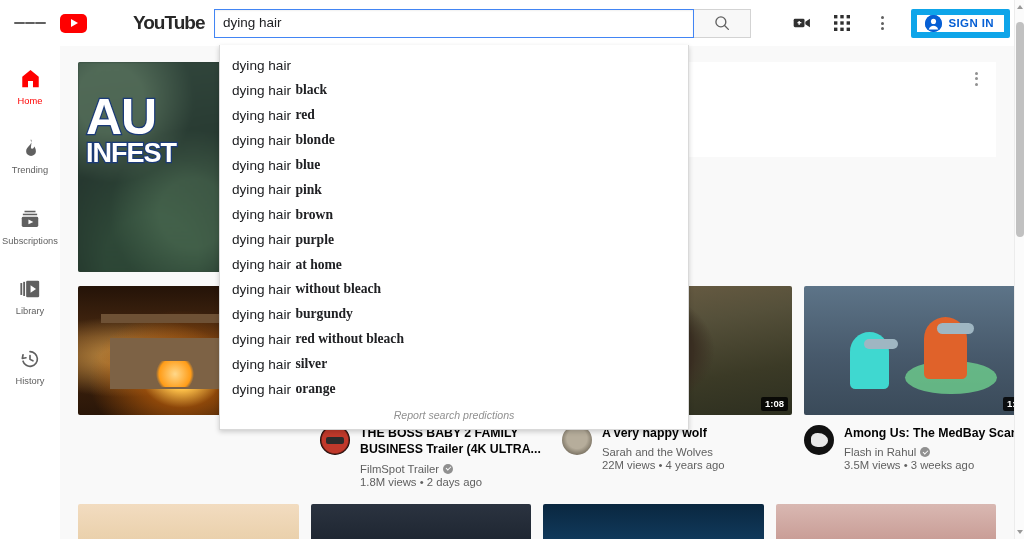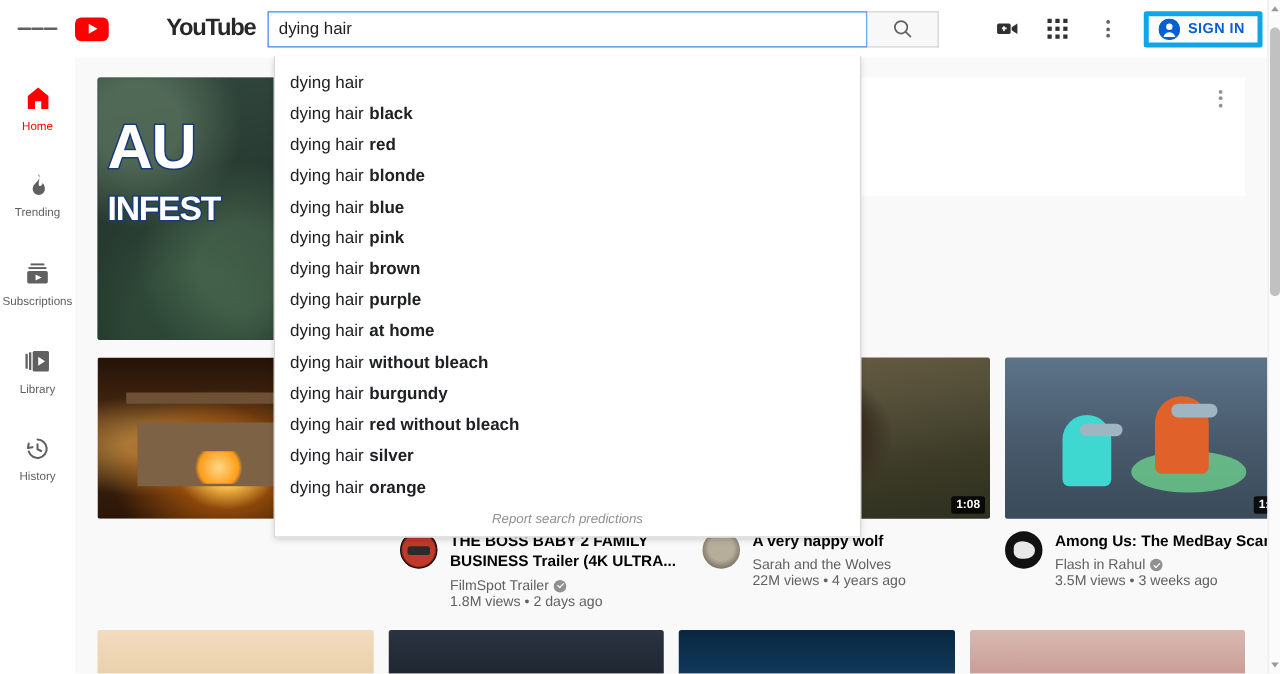--- a/index.html
+++ b/index.html
@@ -39,21 +39,21 @@
     box-shadow: inset 0 1px 2px rgba(0,0,0,0.06);
   }
   .search-text { font-size: 13.5px; color: #202124; line-height: 1; }
   .search-btn {
     width: 57px; height: 29px; border: 1px solid #d3d3d3; border-left: none;
     background: #f8f8f8; display: flex; align-items: center; justify-content: center; cursor: pointer;
   }
   .mh-right { display: flex; align-items: center; padding-right: 14px; gap: 6px; }
   .icon-btn { width: 34px; height: 34px; display:flex; align-items:center; justify-content:center; cursor:pointer; }
   .signin-btn {
-    height: 29px; border: 4px solid #0ea5e9; border-radius: 2px;
+    height: 29px; border: 6px solid #0ea5e9; border-radius: 2px;
     display: flex; align-items: center; gap: 6px; padding: 0 10px 0 8px; cursor: pointer; background:#fff;
     margin-left: 6px;
   }
   .signin-label { font-size: 11.5px; font-weight: 600; color: #065fd4; letter-spacing: .4px; }
   .avatar-circle { width:17px; height:17px; border-radius:50%; background:#065fd4; display:flex;align-items:center;justify-content:center;}
 
   .dots-v { display:flex; flex-direction:column; gap:2.4px; align-items:center;}
   .dots-v b { width:3px;height:3px;border-radius:50%;background:#606060; display:block;}
 
   
@@ -84,21 +84,21 @@
         radial-gradient(circle at 78% 72%, rgba(90,125,95,.45) 0 18%, transparent 44%),
         radial-gradient(circle at 50% 95%, rgba(60,95,70,.5) 0 22%, transparent 50%),
         linear-gradient(170deg,#32473d,#1b2a23);
       filter: blur(1px);}
   .promo-big .hl1, .promo-big .hl2 {
     position:absolute; left: 8px; color:#fff; font-weight:bold;
     -webkit-text-stroke: 2.5px #1a3a78; paint-order: stroke fill;
     letter-spacing:-1px; line-height:1;
   }
   .promo-big .hl1 { top: 30px; font-size: 50px; }
-  .promo-big .hl2 { top: 92px; font-size: 27px; }
+  .promo-big .hl2 { top: 78px; font-size: 27px; }
 
   .ad-panel { flex:1; display:flex; flex-direction:column; }
   .ad-top { display:flex; background:#fff; height: 95px; }
   .ad-logo { width: 84px; display:flex; align-items:center; justify-content:center; background:#fff; }
   .geico-g { font-size: 62px; font-weight: bold; color:#1b4e9b; font-family:"Liberation Sans",sans-serif; line-height:1; margin-top:-4px;}
   .ad-info { flex:1; padding: 10px 0 0 0; }
   .ad-title { font-size: 12.3px; font-weight: bold; color:#030303; }
   .ad-sub { display:flex; align-items:center; gap:6px; margin-top: 6px; }
   .ad-badge { background:#fcbc04; color:#000; font-size:9px; font-weight:bold; padding:1px 4px; border-radius:2px; line-height:1.2;}
   .ad-advertiser { font-size: 11.5px; color:#606060; }
@@ -175,21 +175,21 @@
     position: absolute; left: 219px; top: 45px; width: 470px;
     background: #fff; border: 1px solid #d9d9d9; border-top: none;
     box-shadow: 0 2px 5px rgba(0,0,0,0.18);
     z-index: 80; padding: 8px 0 0 0;
   }
   .sug-list { padding-bottom: 2px; }
   .sug-item {
     height: 24.9px; display: flex; align-items: center; padding: 0 12px;
     font-size: 13.6px; color: #202124; cursor: pointer; white-space: nowrap;
   }
-  .sug-item b { font-weight: bold; margin-left: 4.5px; }
+  .sug-item b { font-weight: bold; margin-left: 4.5px; font-family: Liberation Serif, serif; }
   .sug-foot {
     display:flex; justify-content:center; padding: 6px 10px 8px 10px;
   }
   .sug-report { font-size: 10.6px; color:#909090; font-style: italic; cursor:pointer; }
 
   
   .scrollbar { position:absolute; top:0; right:0; width:10px; height:539px; background:#fbfbfb; border-left:1px solid #ececec; z-index:70;}
   .scroll-thumb { position:absolute; top:22px; left:1px; width:8px; height:215px; background:#c1c1c1; border-radius:4px; cursor:pointer;}
   .scroll-arrow { position:absolute; left:0; width:10px; height:12px; display:flex;align-items:center;justify-content:center;cursor:pointer;}
   .scroll-arrow.up{top:1px;} .scroll-arrow.dn{bottom:1px;}

